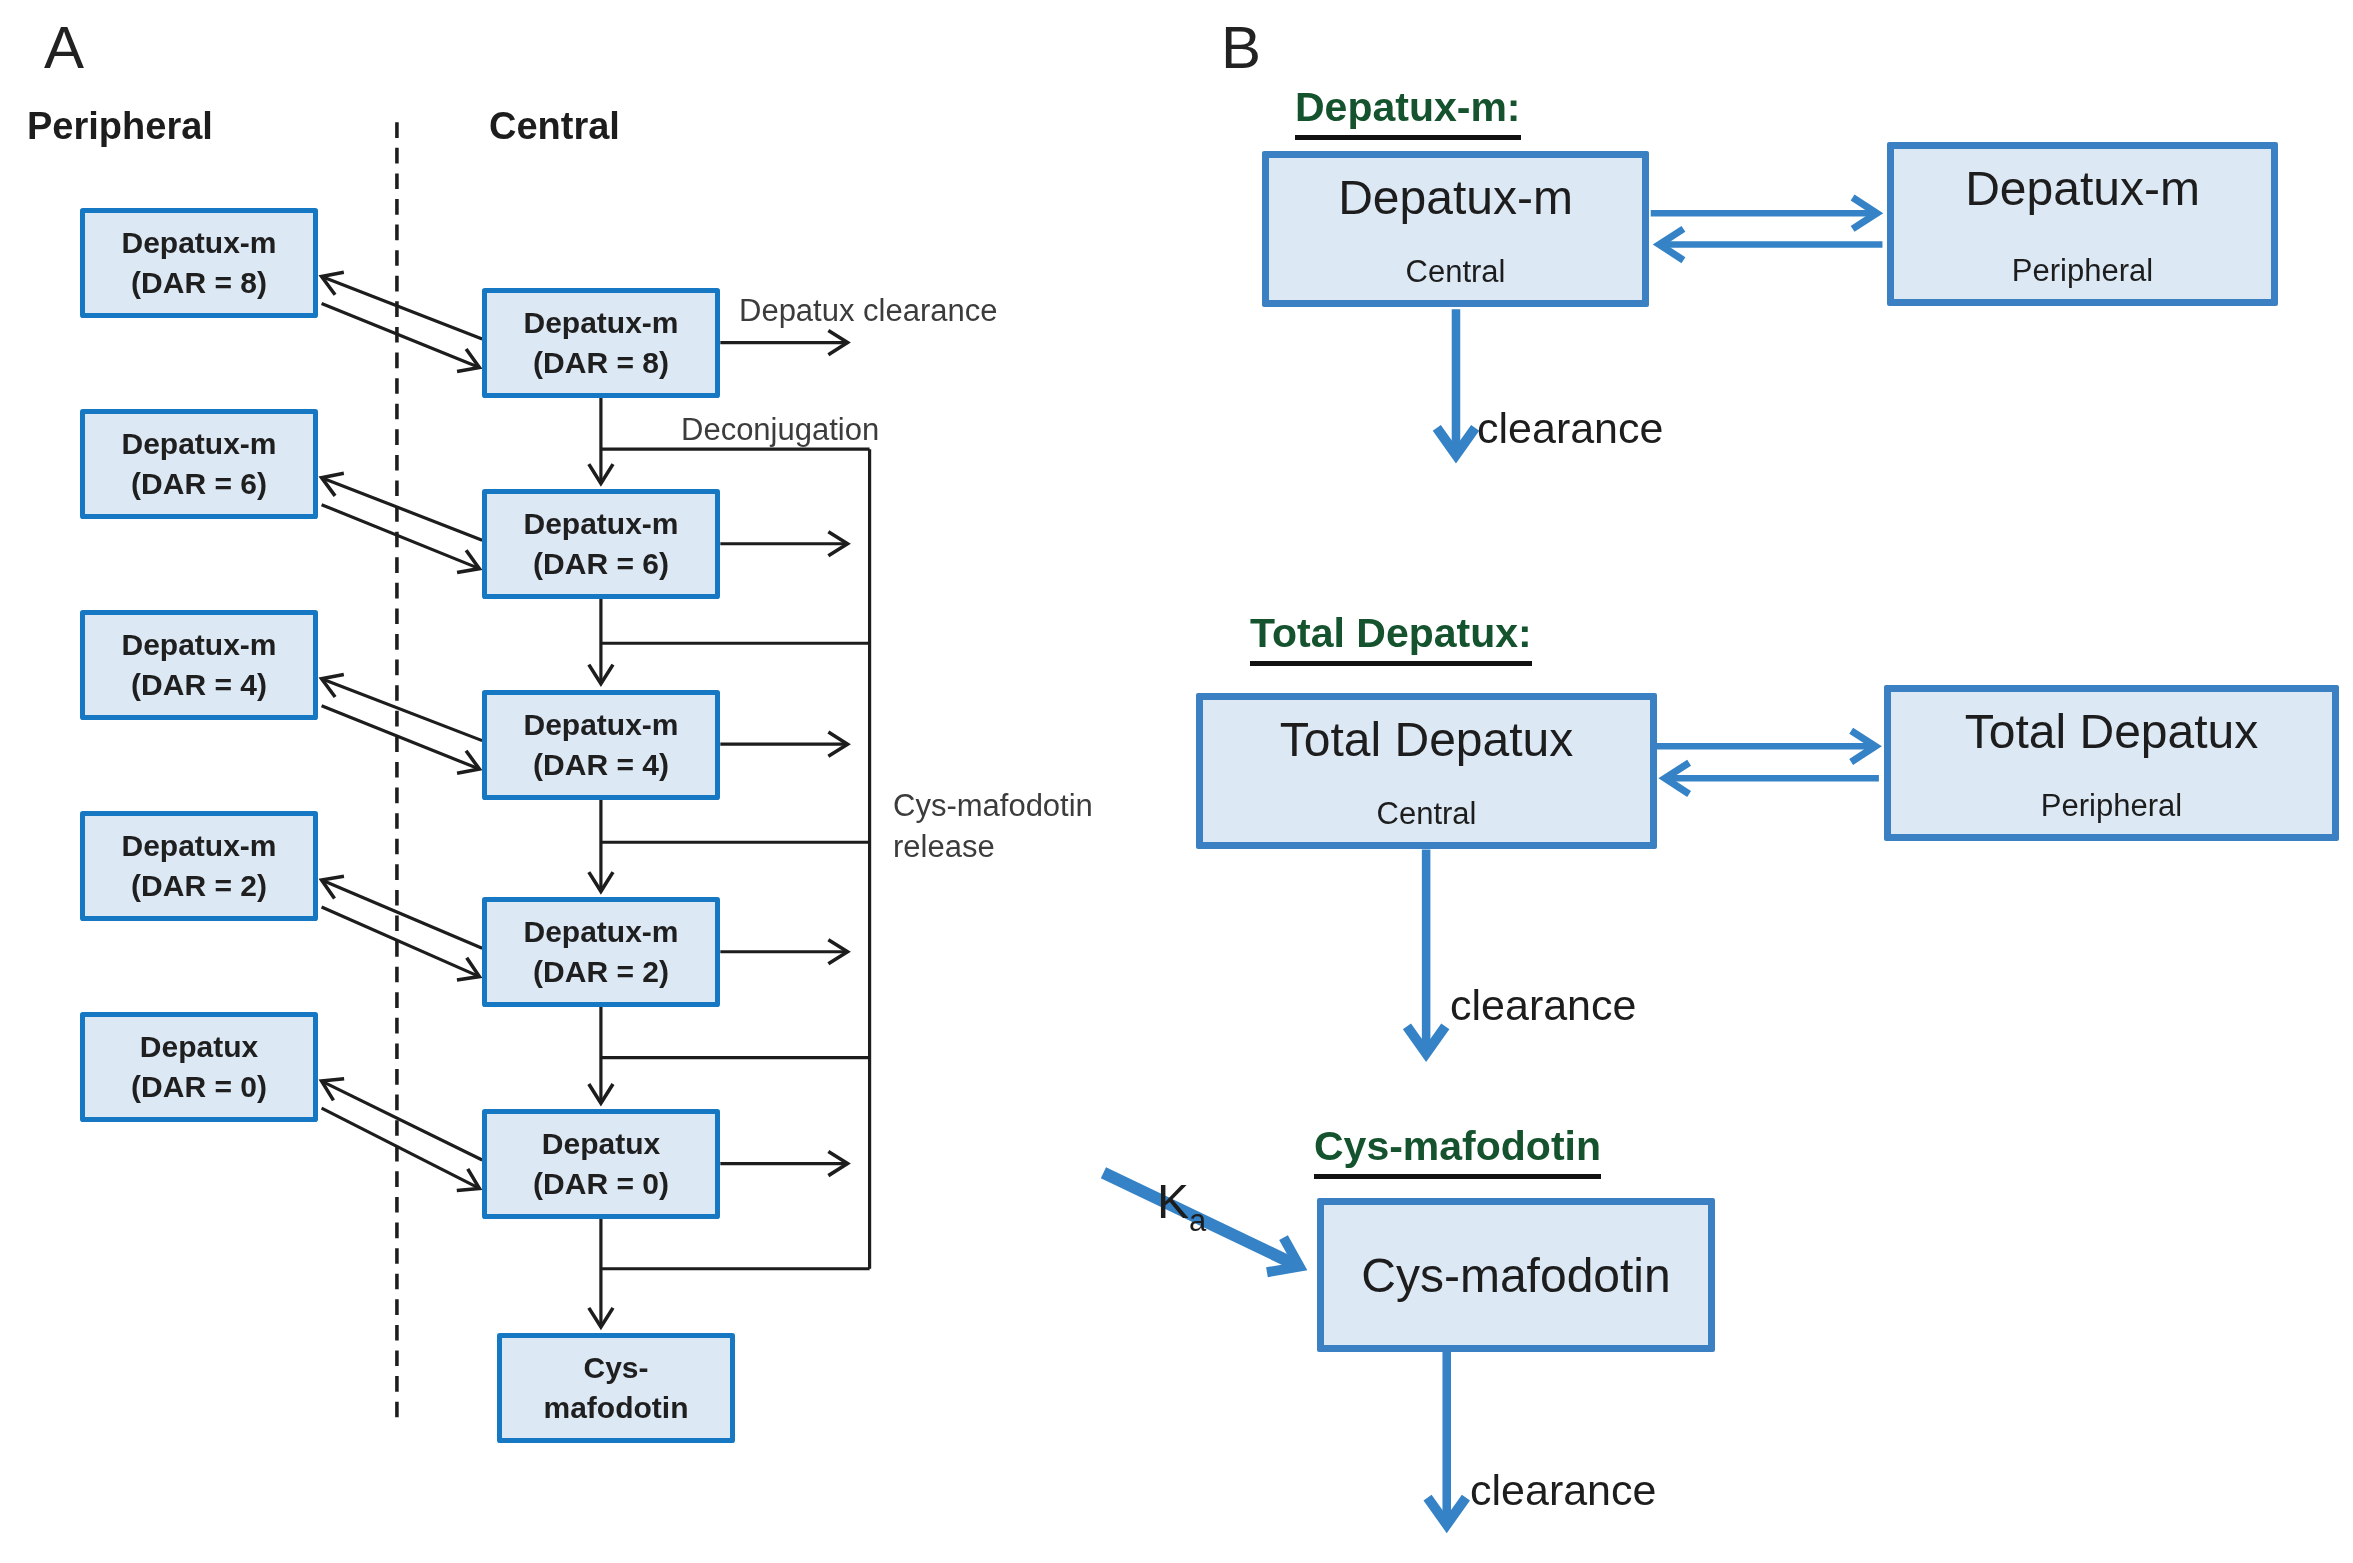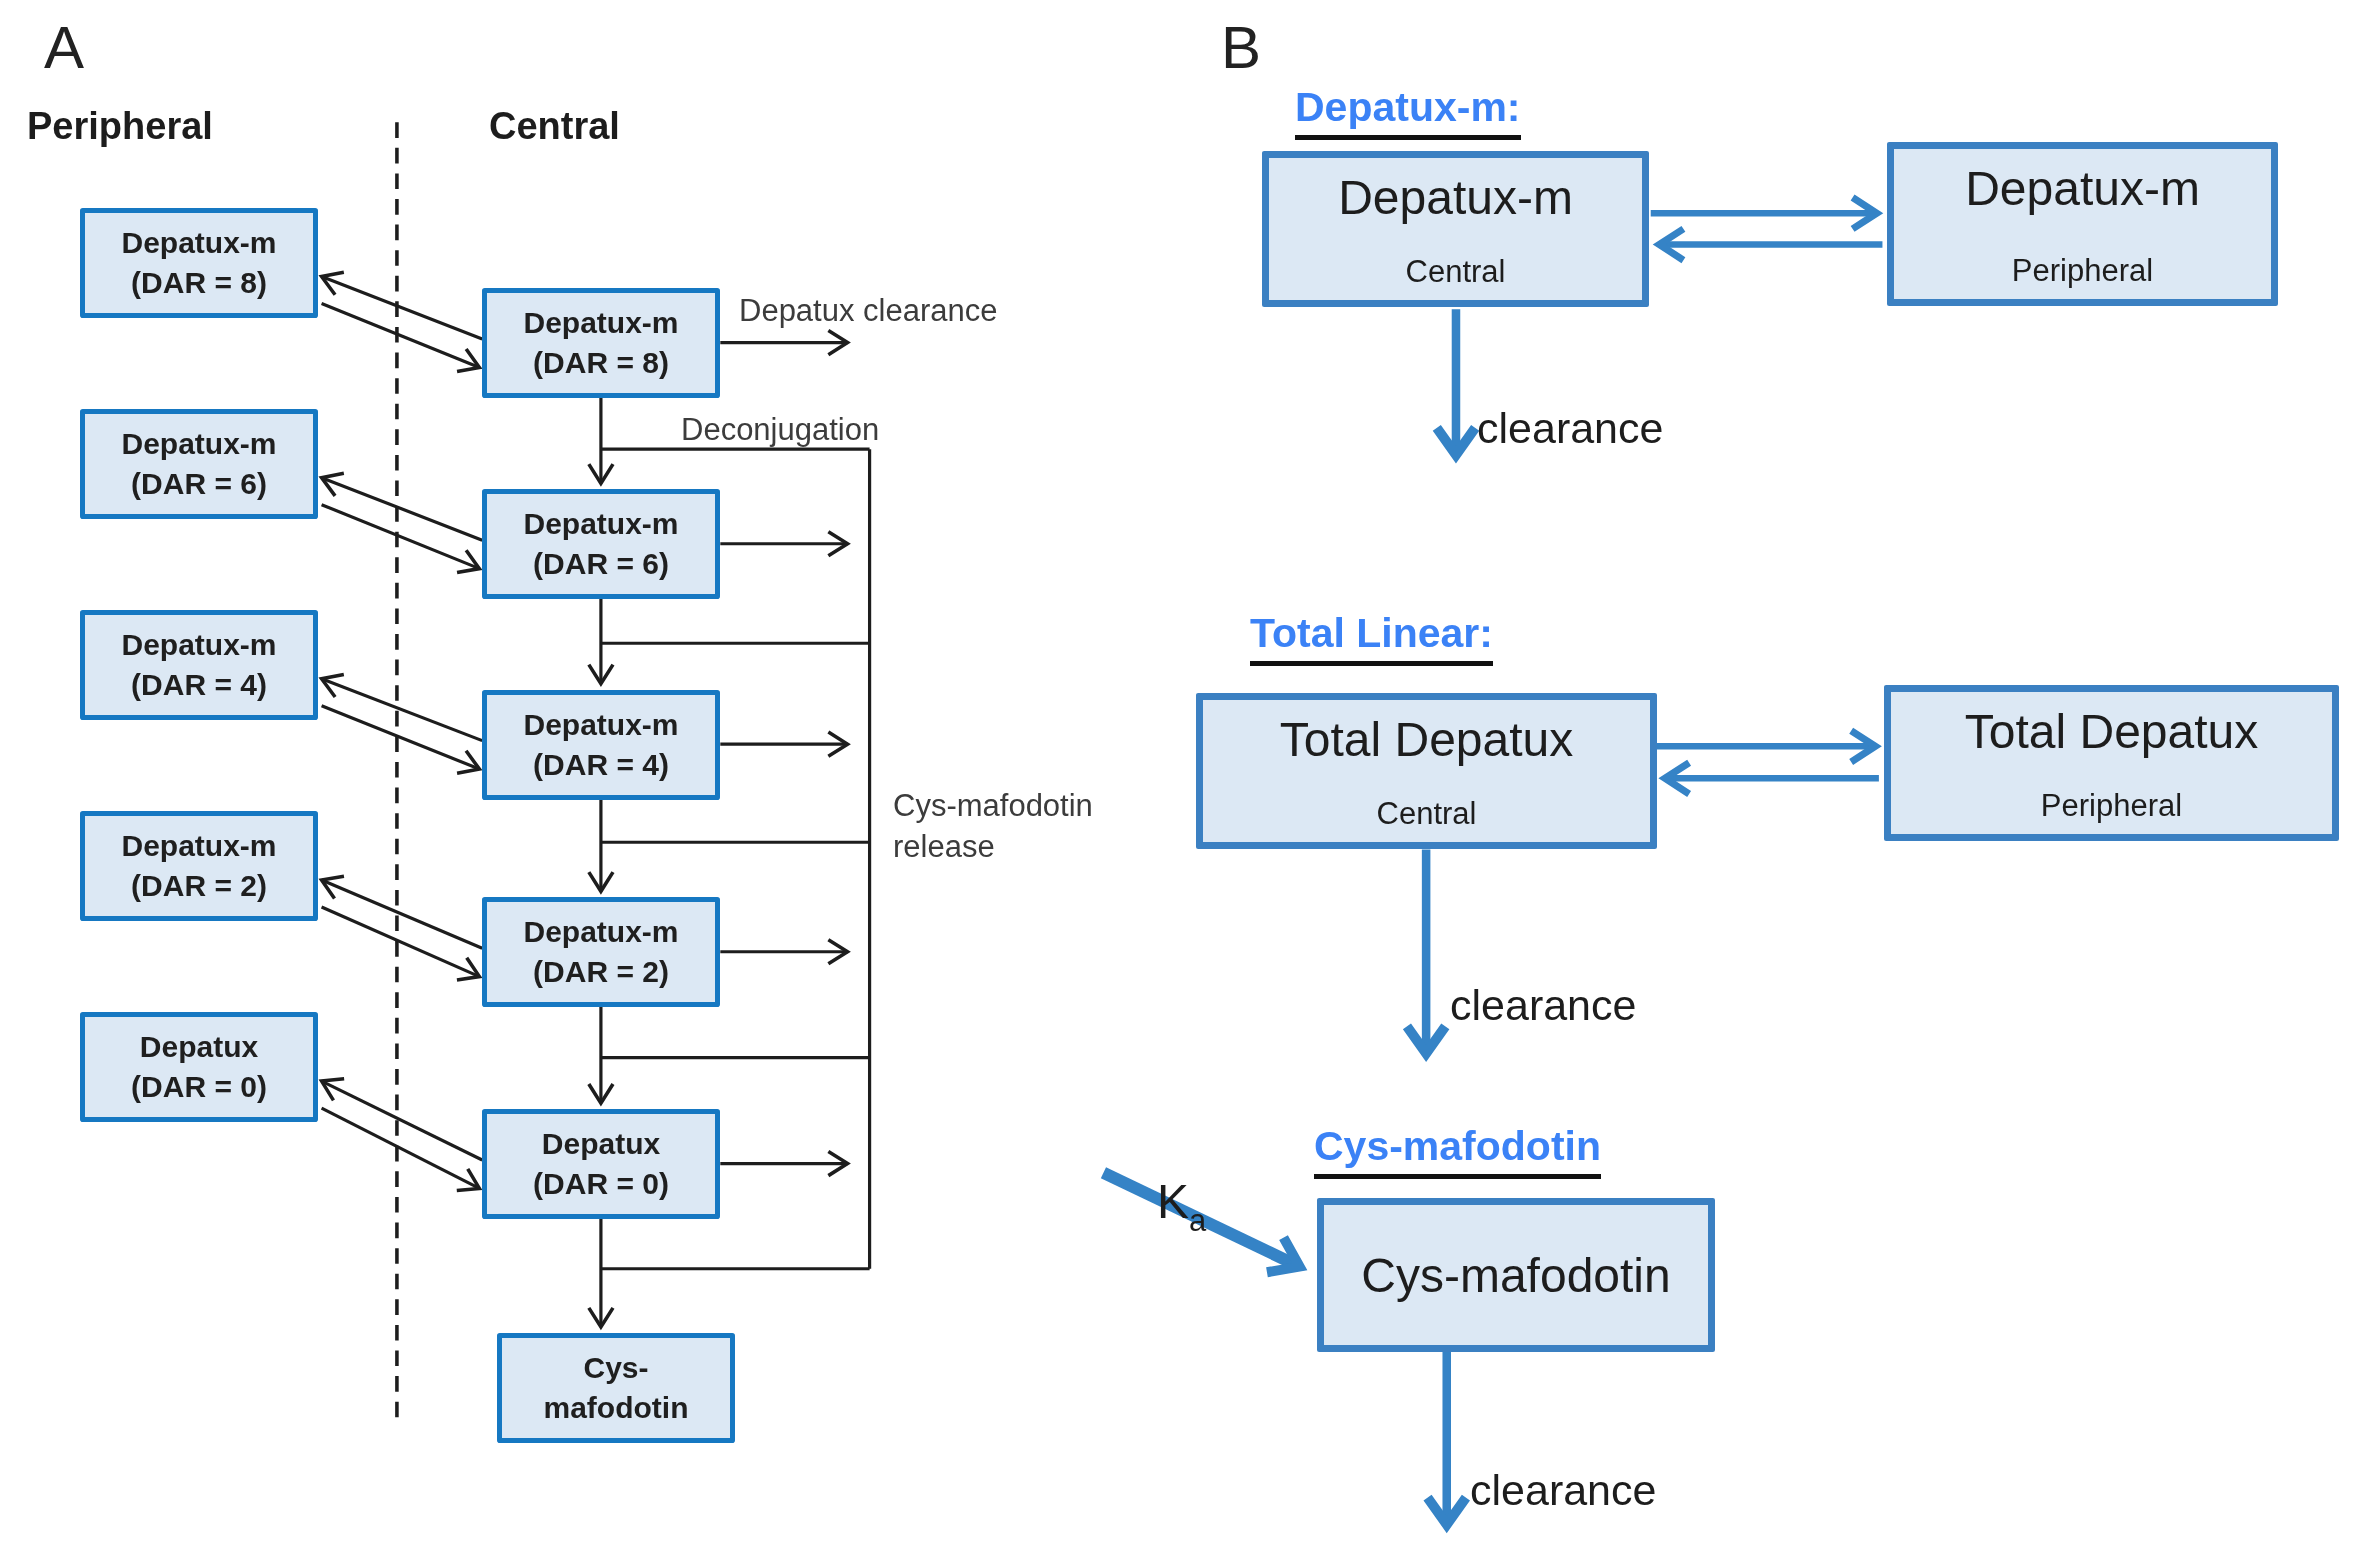--- a/index.html
+++ b/index.html
@@ -15,21 +15,21 @@
   .panel-label{position:absolute;font-size:60px;font-weight:500;color:#222;}
   .col-header{position:absolute;font-size:38px;font-weight:bold;color:#1d1d1d;}
 
   .abox{position:absolute;width:238px;height:110px;background:#dce8f4;border:5.7px solid #1678c2;
         border-radius:2.8px;box-sizing:border-box;display:flex;flex-direction:column;
         align-items:center;justify-content:center;text-align:center;}
   .abox .l1,.abox .l2{font-size:30px;font-weight:bold;line-height:40px;color:#1f1f1f;}
 
   .gray-label{position:absolute;font-size:31px;color:#3c3c3c;line-height:41px;white-space:nowrap;}
 
-  .bheading{position:absolute;font-size:41px;font-weight:bold;color:#3b82f6;
+  .bheading{position:absolute;font-size:41px;font-weight:bold;color:#14532d;
             border-bottom:5px solid #111;padding-bottom:4.3px;white-space:nowrap;}
 
   .bbox{position:absolute;background:#dce8f4;border:7.1px solid #3b80c2;border-radius:2.1px;
         box-sizing:border-box;display:flex;flex-direction:column;align-items:center;
         justify-content:space-between;padding:14.2px 7.1px 11.4px 7.1px;}
   .bbox .btitle{font-size:48px;color:#1d1d1d;line-height:1.1;}
   .bbox .bsub{font-size:31px;color:#1d1d1d;line-height:1.1;}
   .bbox.single{justify-content:center;}
 
   .clearance{position:absolute;font-size:43px;color:#1d1d1d;white-space:nowrap;margin-top:36px;}
@@ -170,21 +170,21 @@
   <div class="bbox" style="left:1262px;top:151px;width:387px;height:156px;">
     <div class="btitle">Depatux-m</div>
     <div class="bsub">Central</div>
   </div>
   <div class="bbox" style="left:1887px;top:142px;width:391px;height:164px;">
     <div class="btitle">Depatux-m</div>
     <div class="bsub">Peripheral</div>
   </div>
   <div class="clearance" style="left:1477px;top:368px;">clearance</div>
 
-  <div class="bheading" style="left:1250px;top:610px;">Total Linear:</div>
+  <div class="bheading" style="left:1250px;top:610px;">Total Depatux:</div>
   <div class="bbox" style="left:1196px;top:693px;width:461px;height:156px;">
     <div class="btitle">Total Depatux</div>
     <div class="bsub">Central</div>
   </div>
   <div class="bbox" style="left:1884px;top:685px;width:455px;height:156px;">
     <div class="btitle">Total Depatux</div>
     <div class="bsub">Peripheral</div>
   </div>
   <div class="clearance" style="left:1450px;top:945px;">clearance</div>
 

